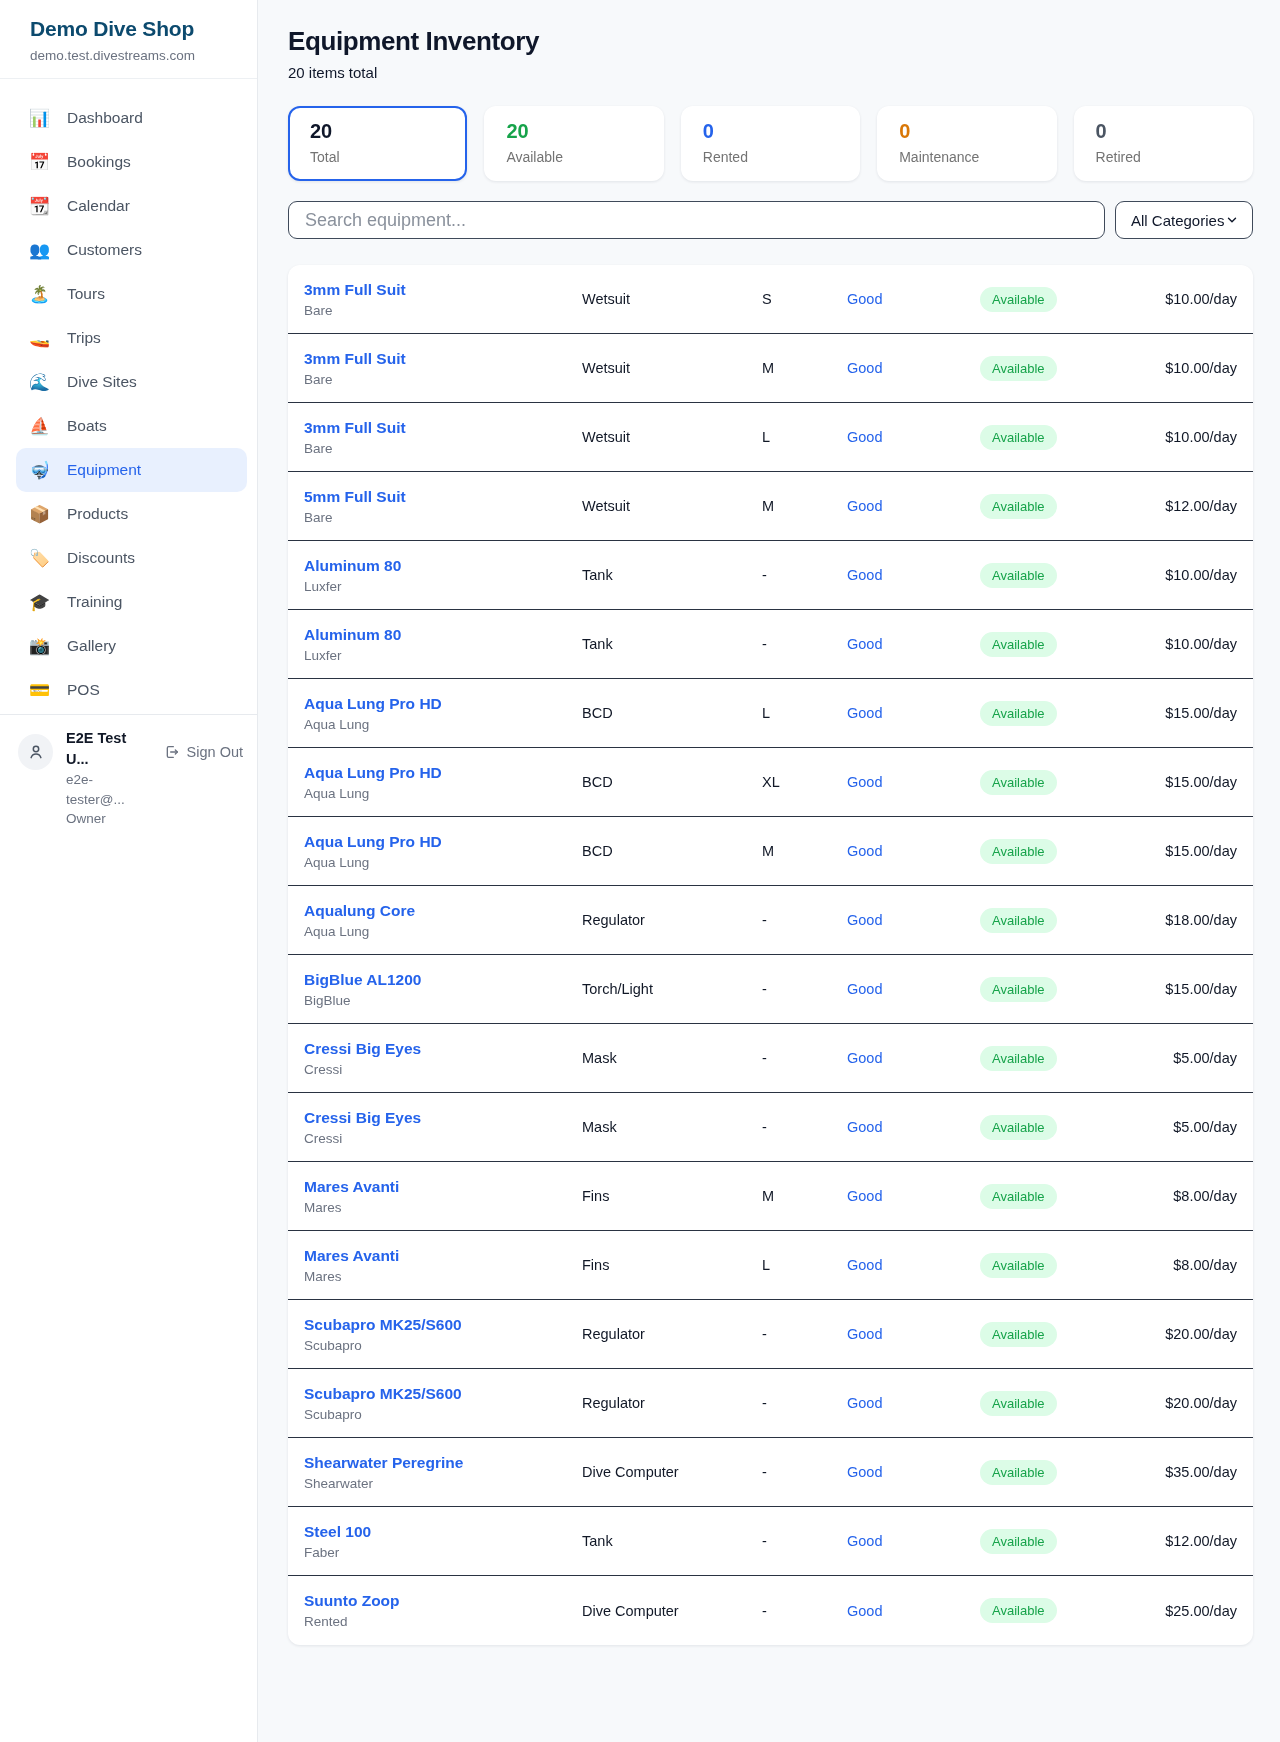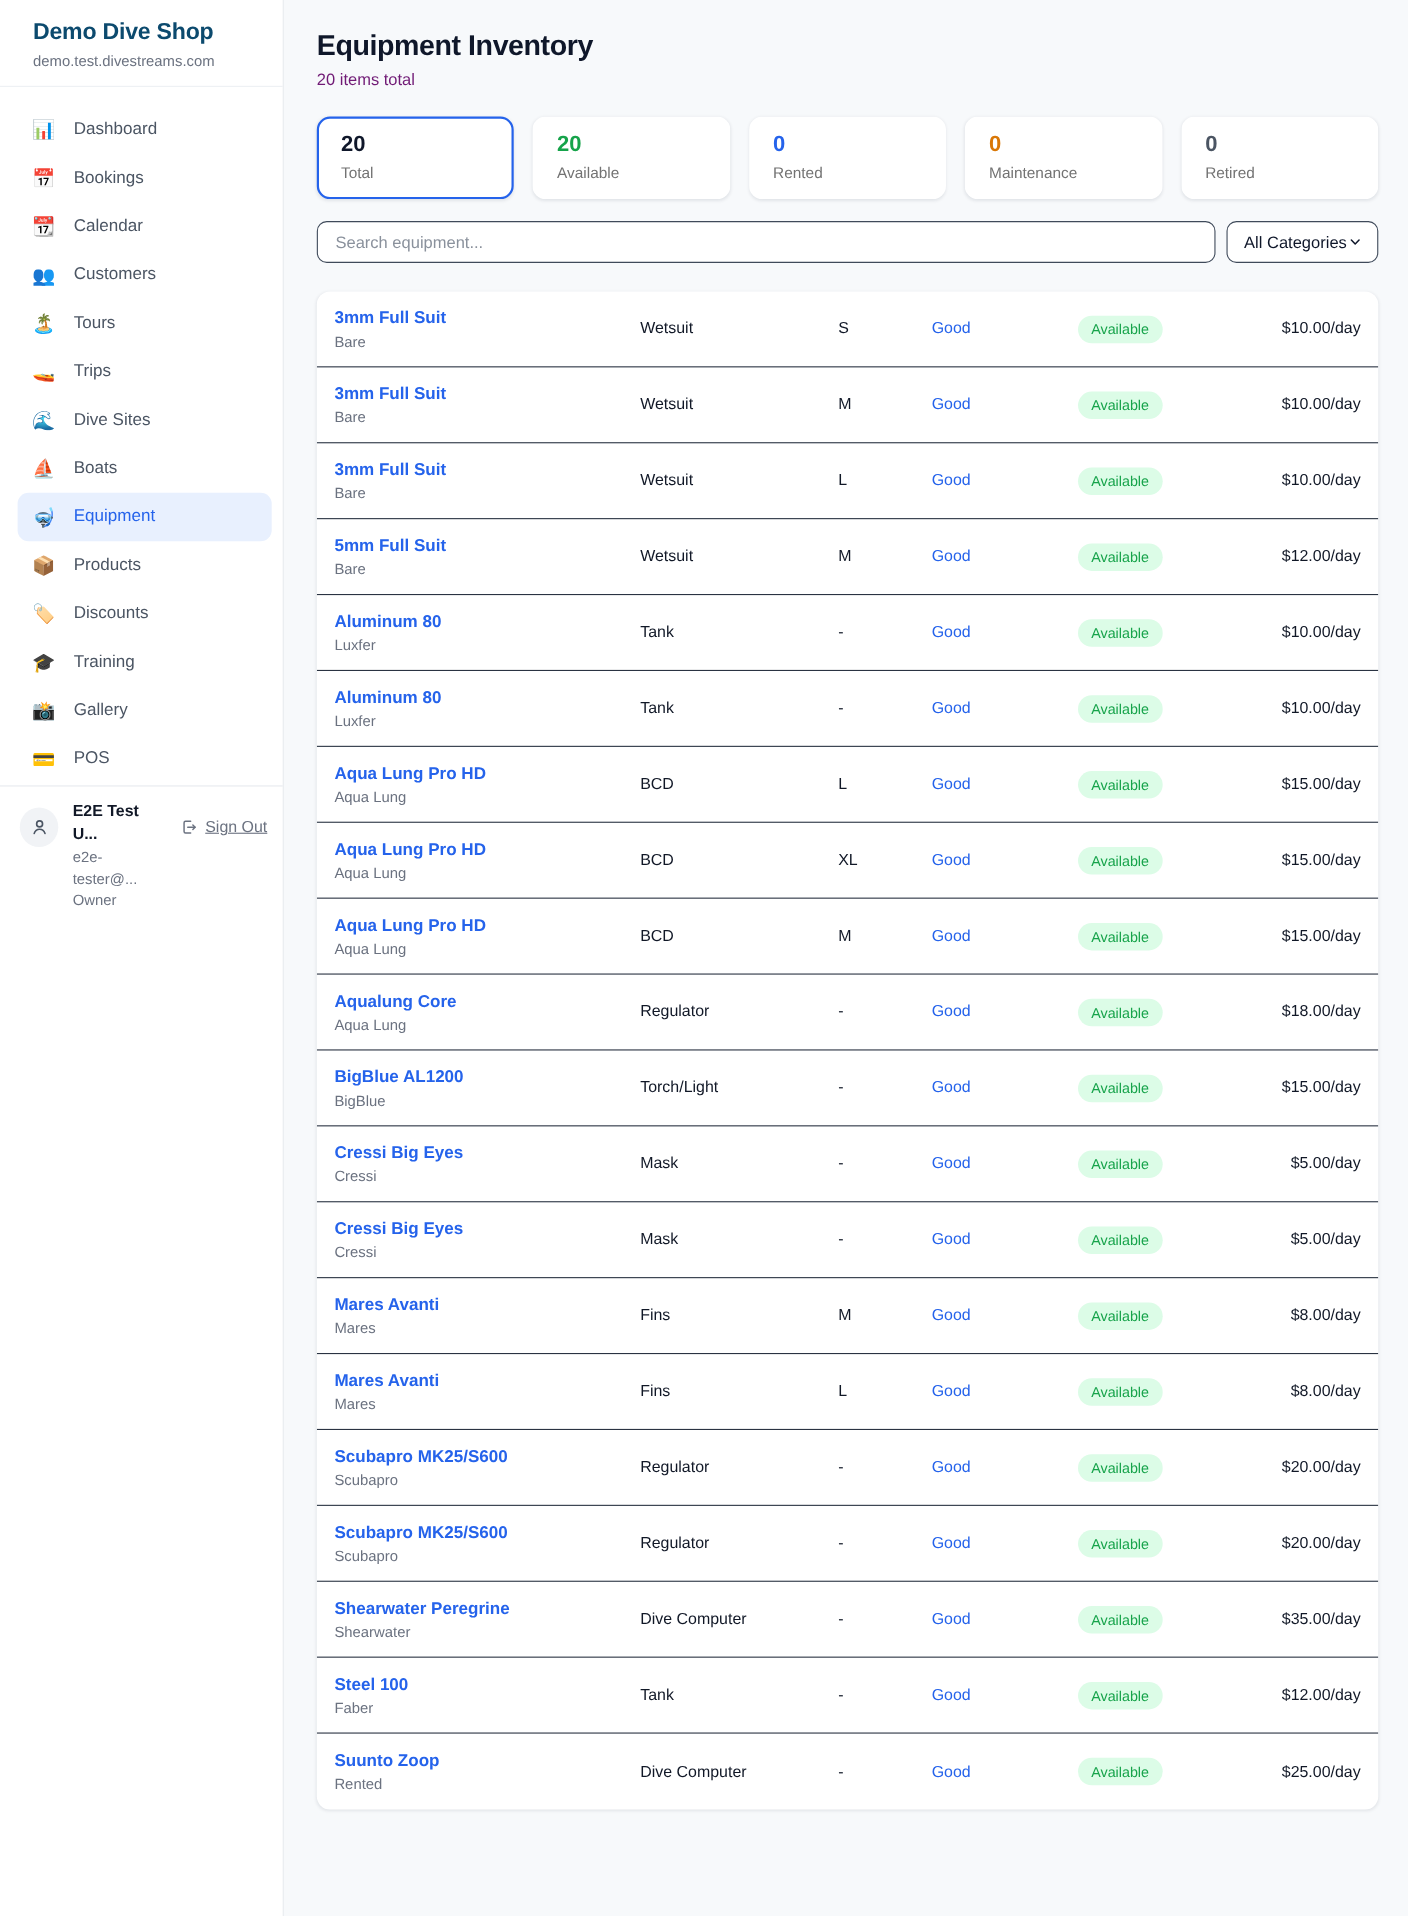--- a/index.html
+++ b/index.html
@@ -19,38 +19,38 @@
   .nav { padding-top:17px; }
   .nav-item { height:44px; display:flex; align-items:center; gap:15px; padding-left:28px; color:#4b5563; font-size:15.5px; cursor:pointer; }
   .nav-item.active { background:#e8f0fe; color:#2563eb; border-radius:10px; margin:0 10px 0 16px; padding-left:12px; }
   .nav-icon { width:24px; font-size:17px; text-align:center; }
   
   .user-box { border-top:1px solid #e7eaee; margin-top:2px; padding:13px 14px 13px 18px; display:flex; align-items:flex-start; gap:13px; }
   .avatar { width:36px; height:36px; border-radius:50%; background:#f1f3f6; display:flex; align-items:center; justify-content:center; color:#4b5563; margin-top:6px; }
   .user-meta { line-height:1.45; }
   .user-name { font-weight:bold; font-size:14.5px; color:#111827; }
   .user-email, .user-role { font-size:13.5px; color:#6b7280; }
-  .signout { margin-left:auto; display:flex; align-items:center; gap:7px; color:#6b7280; font-size:14.5px; margin-top:16px; cursor:pointer; white-space:nowrap;text-decoration:underline; }
+  .signout { margin-left:auto; display:flex; align-items:center; gap:7px; color:#6b7280; font-size:14.5px; margin-top:16px; cursor:pointer; white-space:nowrap; }
   
   .main { flex:1; padding:26px 27px 0 30px; }
   .main-head { display:flex; justify-content:space-between; align-items:flex-start; }
   .page-title { font-size:26px; font-weight:bold; color:#0f172a; letter-spacing:-0.4px; }
-  .page-subtitle { margin-top:7px; color:#701a75; font-size:15px; }
+  .page-subtitle { margin-top:7px; color:#0f172a; font-size:15px; }
   .head-buttons { display:flex; gap:13px; margin-top:9px; }
   .btn { height:36px; padding:0 18px; border-radius:9px; border:1px solid #3f4a5a; background:#fff; font-family:inherit; font-size:14.5px; color:#0f172a; display:flex; align-items:center; gap:9px; cursor:pointer; white-space:nowrap; }
   .btn-primary { background:#2563eb; border-color:#2563eb; color:#fff; font-weight:500; padding:0 20px; }
   
   .stats { display:grid; grid-template-columns:repeat(5,1fr); gap:17px; margin-top:25px; }
   .stat-card { background:#fff; border-radius:12px; border:2px solid transparent; box-shadow:0 1px 3px rgba(16,24,40,.09); padding:12px 20px 14px; cursor:pointer; }
   .stat-card.selected { border-color:#2563eb; }
   .stat-value { font-size:20px; font-weight:bold; }
   .stat-label { font-size:14px; color:#737373; margin-top:6px; }
   
   .filter-row { display:flex; gap:10px; margin-top:20px; }
-  .search-input { flex:1; height:38px; border:1px solid #3f4a5a; border-radius:9px; padding:0 16px; font-family:inherit; font-size:15px; background:#fff; color:#111827; outline:none; }
+  .search-input { flex:1; height:38px; border:1px solid #3f4a5a; border-radius:9px; padding:0 16px; font-family:inherit; font-size:18px; background:#fff; color:#111827; outline:none; }
   .search-input::placeholder { color:#8a919c; }
   .select { width:138px; height:38px; border:1px solid #3f4a5a; border-radius:9px; background:#fff; display:flex; align-items:center; justify-content:space-between; padding:0 13px 0 15px; font-size:15px; color:#0f172a; cursor:pointer; }
   
   .table-card { margin-top:26px; background:#fff; border-radius:12px; box-shadow:0 1px 3px rgba(16,24,40,.09); overflow:hidden; }
   .thead, .trow { display:grid; grid-template-columns:278px 180px 85px 133px 1fr 140px; padding:0 16px; align-items:center; }
   .thead { height:44px; border-bottom:2px solid #1f2937; }
   .th { font-size:14px; font-weight:bold; color:#0f172a; }
   .th.right, .c-rental { text-align:right; }
   .trow { height:69px; border-bottom:1px solid #2a3342; }
   .trow.last { border-bottom:none; }

